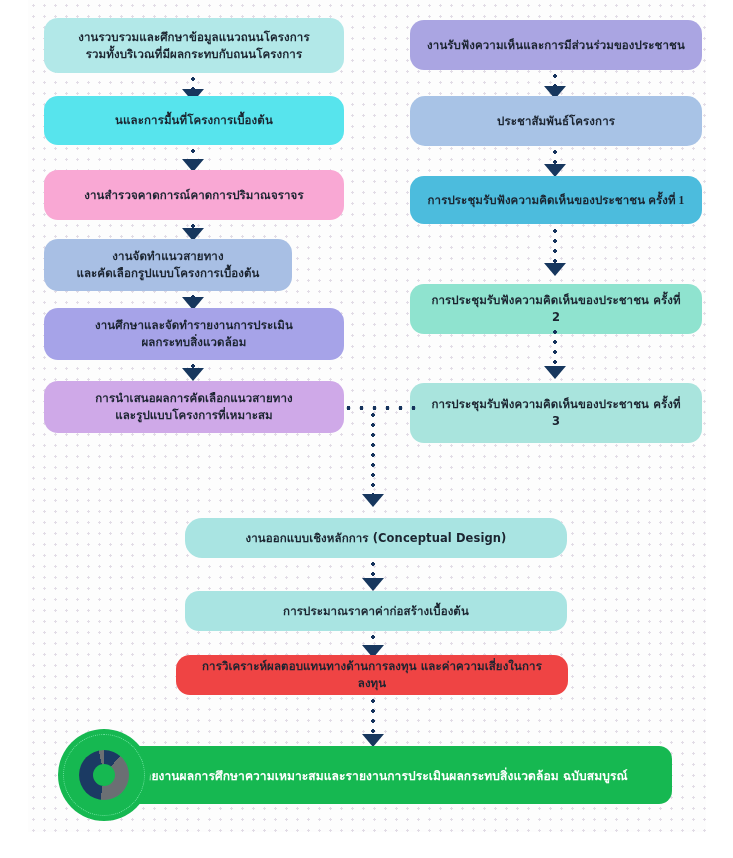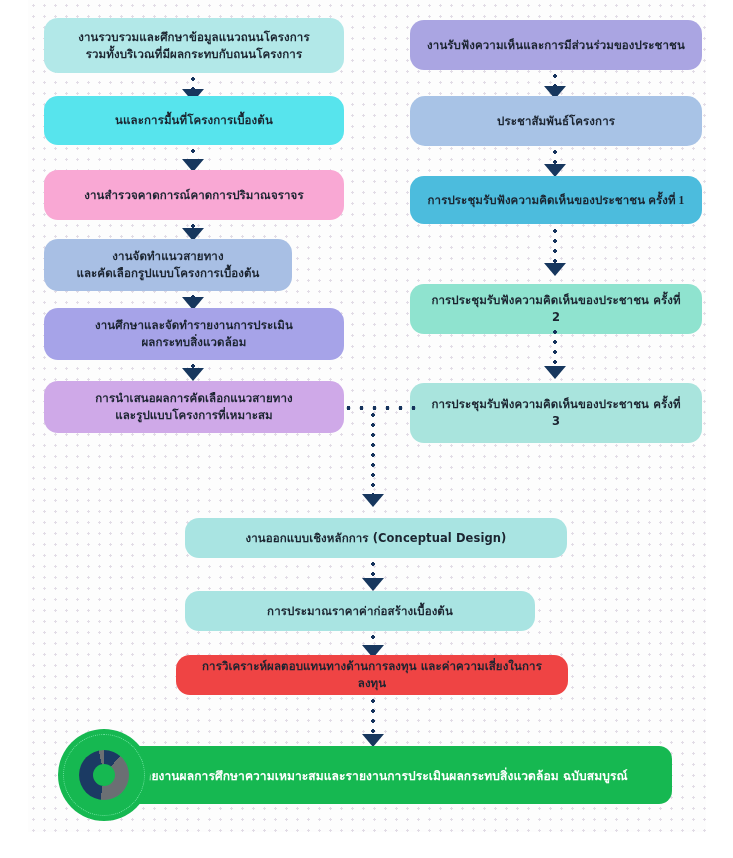--- a/index.html
+++ b/index.html
@@ -238,28 +238,28 @@
 
   <div class="node" style="left:410px; top:383px; width:292px; height:60px; background:#a9e4dd;">
     <span class="label">การประชุมรับฟังความคิดเห็นของประชาชน ครั้งที่ 3</span>
   </div>
 
   <div class="conn-h" style="left:342px; top:406px; width:74px;"></div>
 
   <div class="conn-v" style="left:371px; top:410px; height:85px;"></div>
   <div class="arrow" style="left:362px; top:494px;"></div>
 
-  <div class="node" style="left:185px; top:518px; width:382px; height:40px; background:#a9e4e2;">
+  <div class="node" style="left:185px; top:518px; width:382px; height:40px; background:#a9e4e2;border-radius:17px;">
     <span class="label">งานออกแบบเชิงหลักการ (Conceptual Design)</span>
   </div>
 
   <div class="conn-v" style="left:371px; top:559px; height:22px;"></div>
   <div class="arrow" style="left:362px; top:578px;"></div>
 
-  <div class="node" style="left:185px; top:591px; width:350px; height:40px; background:#a9e4e2;">
+  <div class="node" style="left:185px; top:591px; width:382px; height:40px; background:#a9e4e2;">
     <span class="label">การประมาณราคาค่าก่อสร้างเบื้องต้น</span>
   </div>
 
   <div class="conn-v" style="left:371px; top:632px; height:16px;"></div>
   <div class="arrow" style="left:362px; top:645px;"></div>
 
   <div class="node" style="left:176px; top:655px; width:392px; height:40px; background:#ef4444;">
     <span class="label">การวิเคราะห์ผลตอบแทนทางด้านการลงทุน และค่าความเสี่ยงในการลงทุน</span>
   </div>
 

